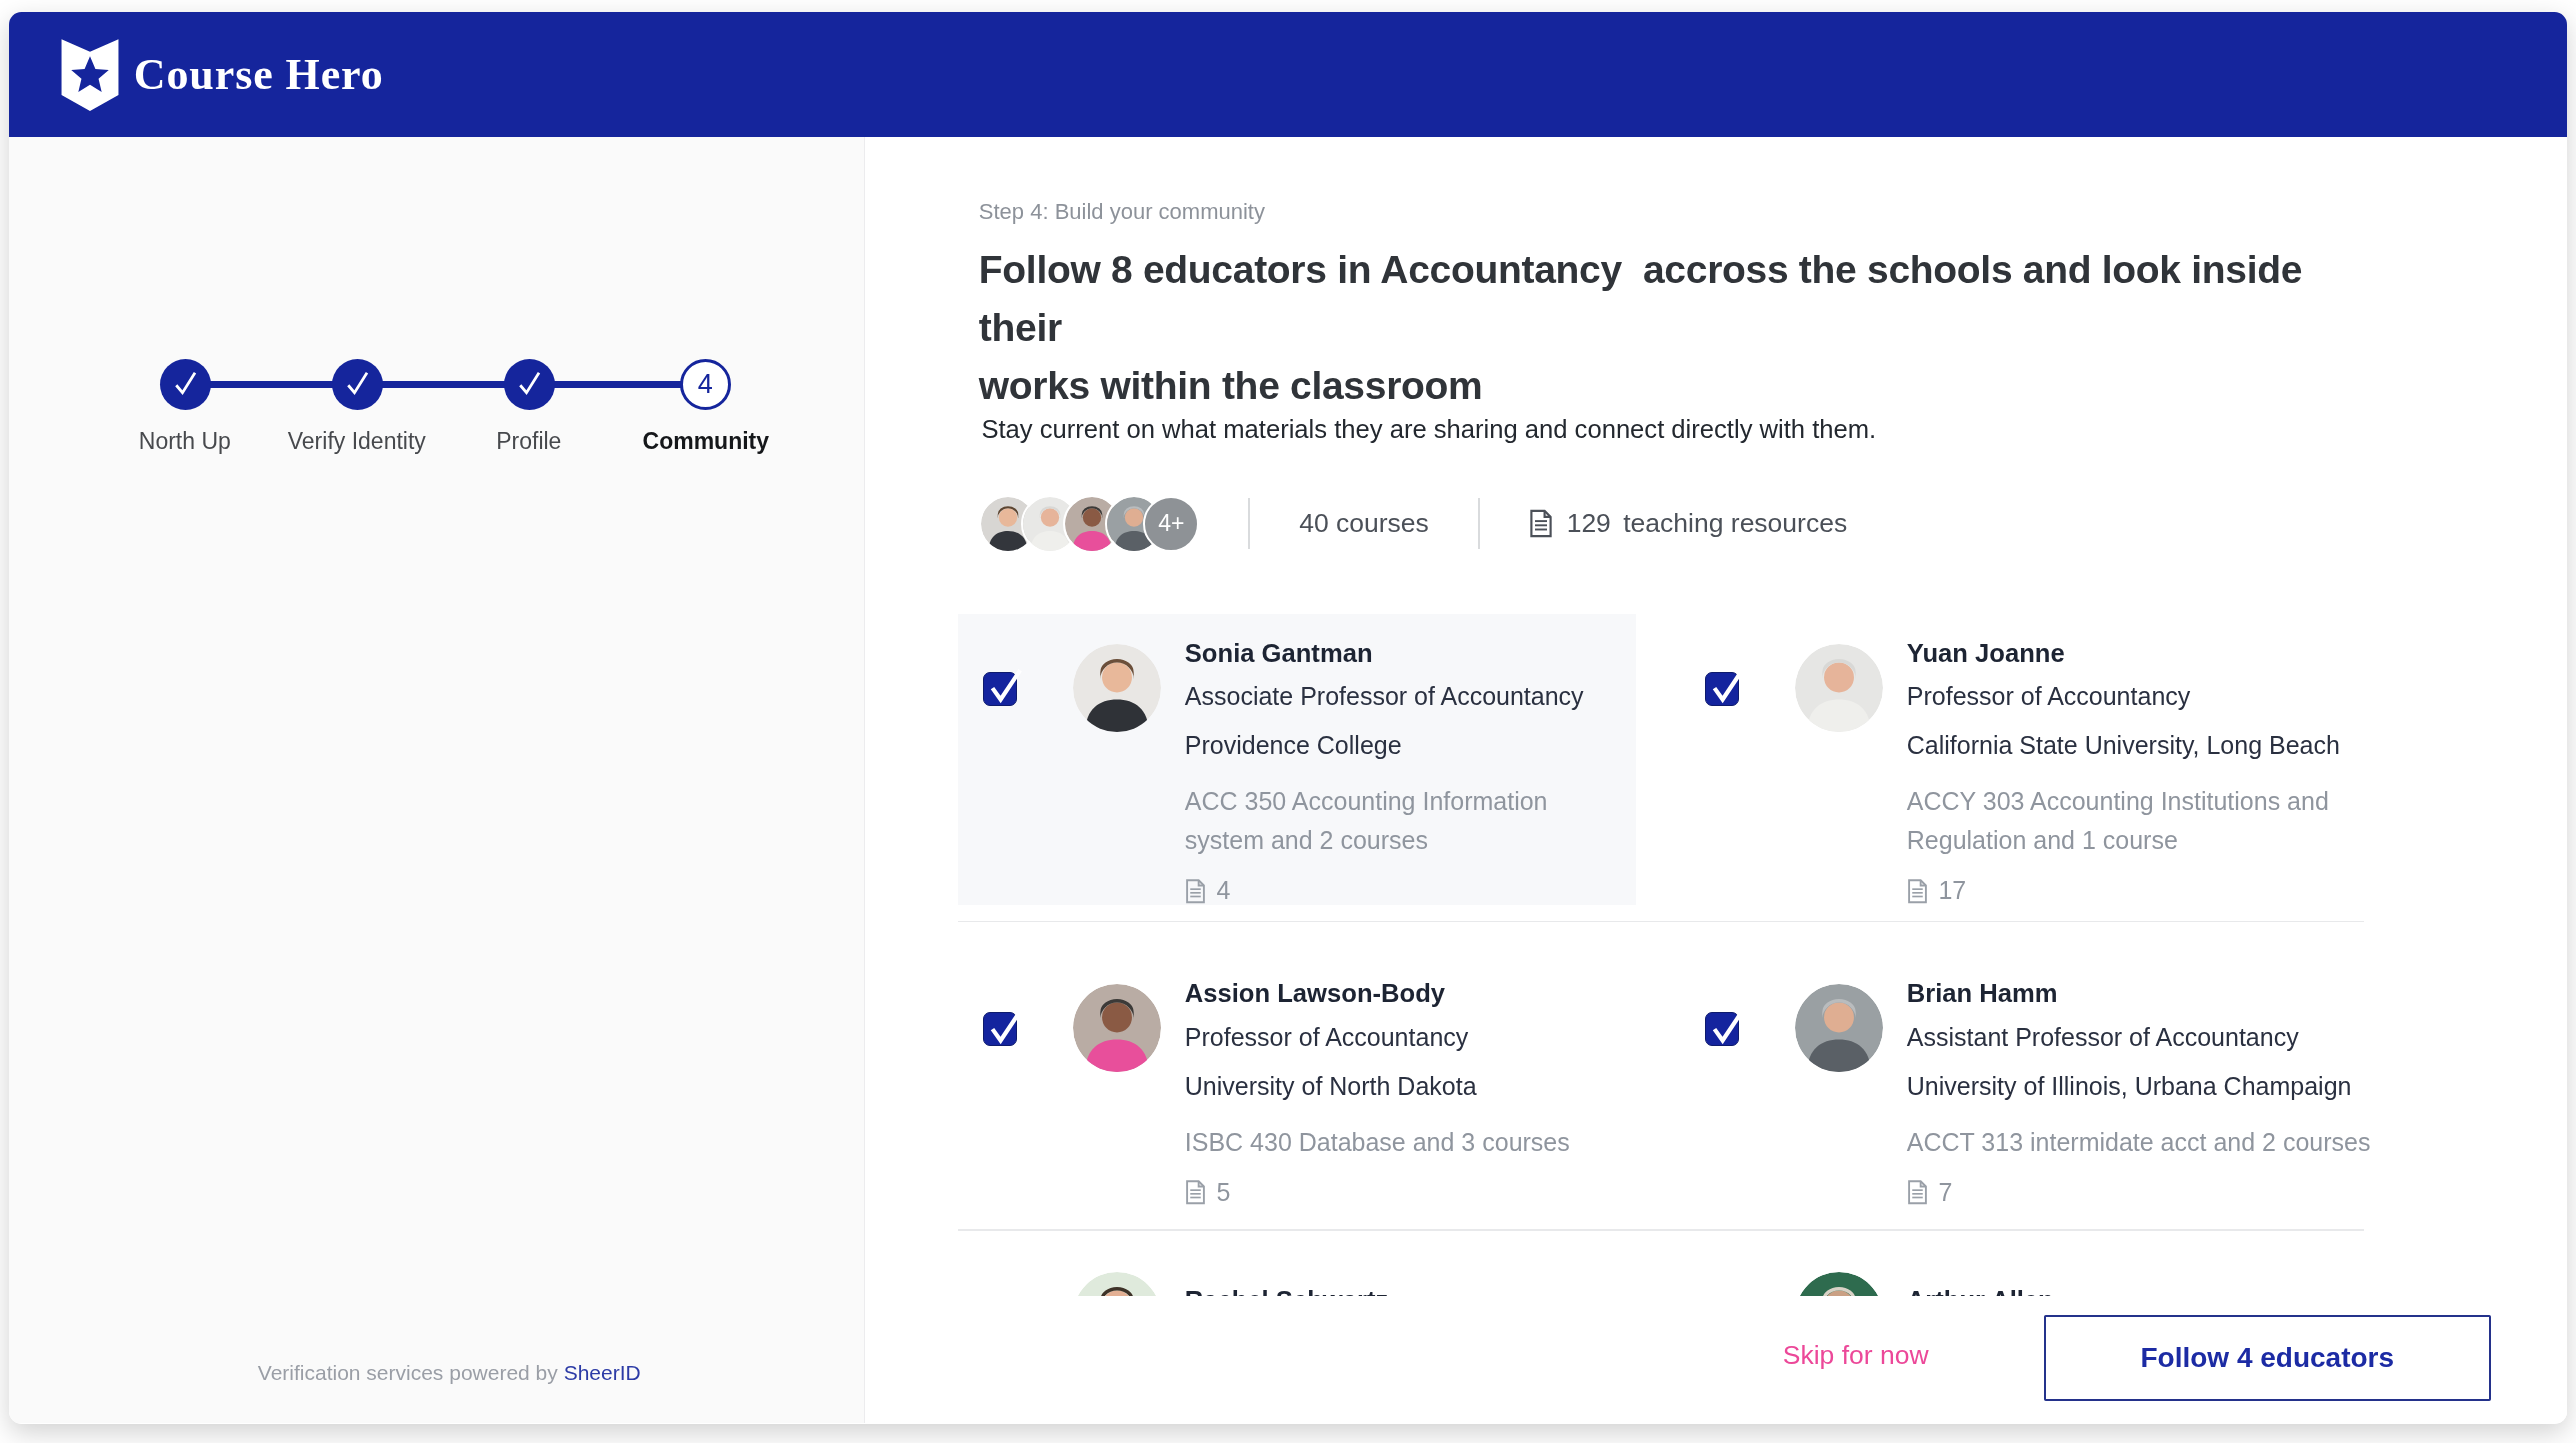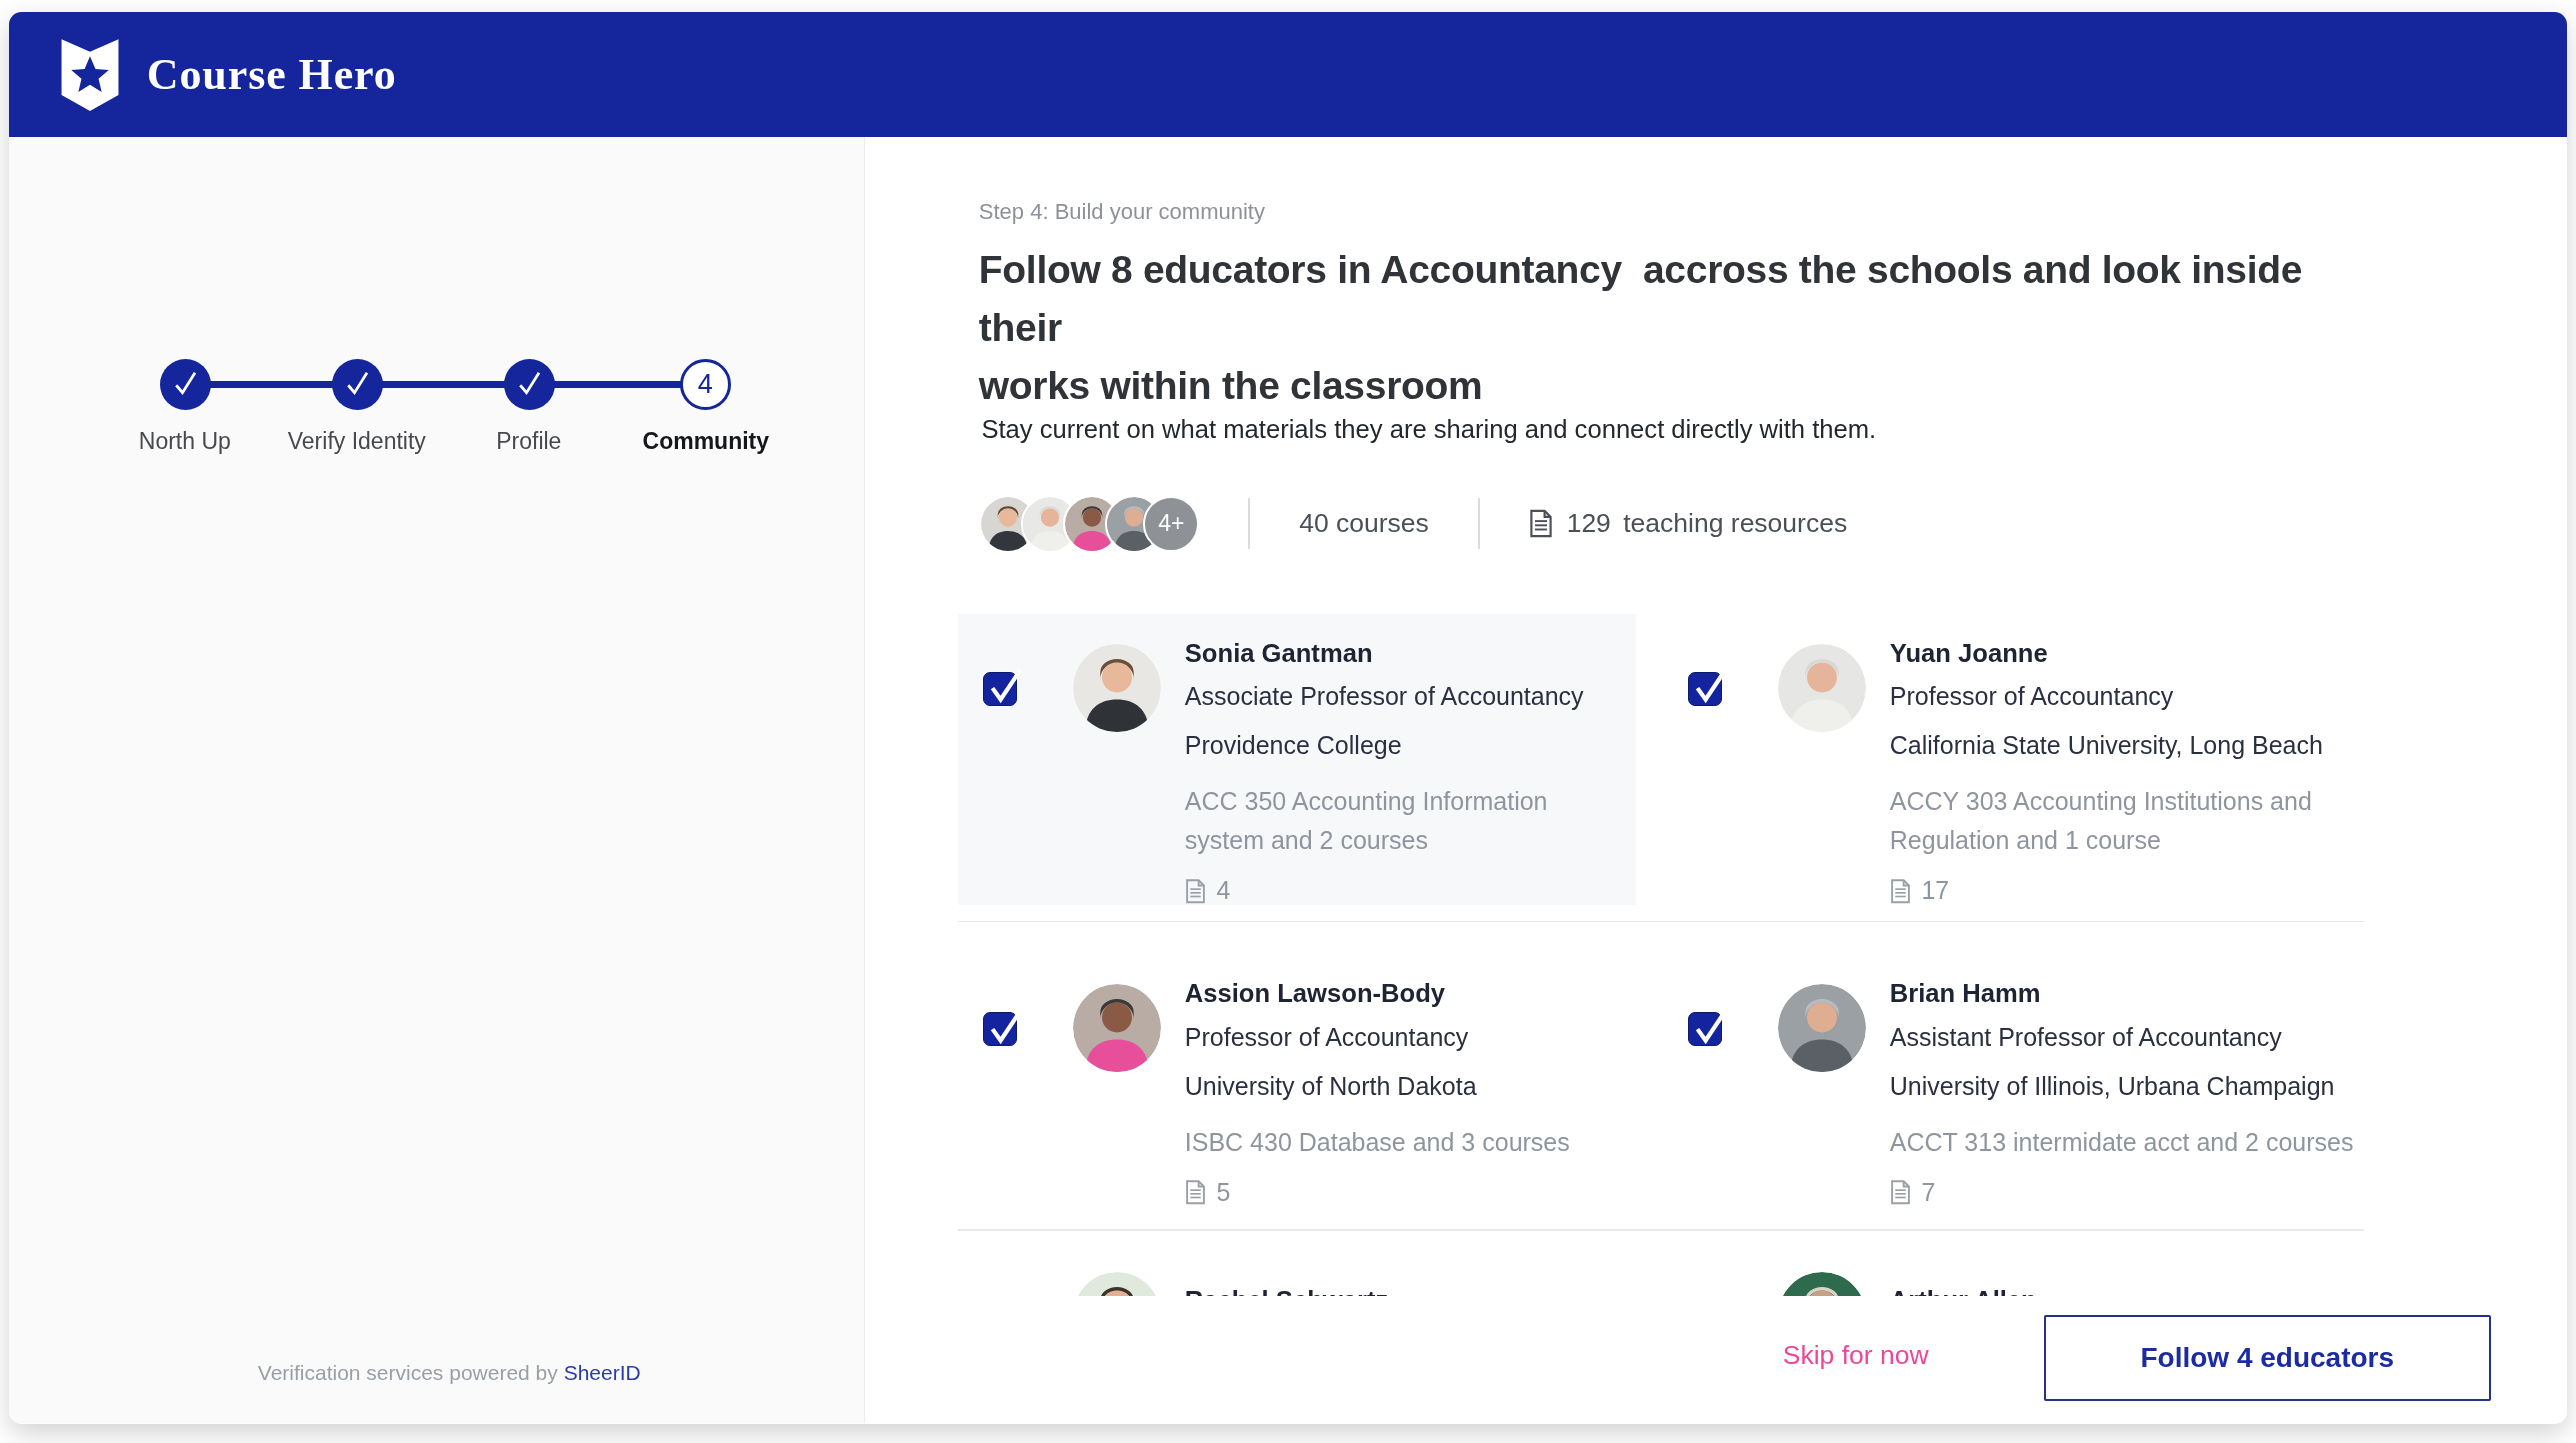--- a/index.html
+++ b/index.html
@@ -5,21 +5,21 @@
   * { margin:0; padding:0; box-sizing:border-box; }
   html,body { background:#ffffff; }
   body { font-family:"Liberation Sans", sans-serif; }
   .page { position:relative; width:2576px; height:1443px; background:#fff; overflow:hidden; }
   .app  { position:absolute; left:8.8px; top:11.5px; width:2558px; height:1412px;
           border-radius:12.4px; background:#fff; overflow:hidden;
           box-shadow:0 8.8px 26.5px rgba(0,0,0,0.18); }
 
   
   .header { position:absolute; left:0; top:0; width:100%; height:125px; background:#15259c;
-            display:flex; align-items:center; padding-left:49px; gap:25px; }
+            display:flex; align-items:center; padding-left:49px; gap:12px; }
   .logo-shield { width:64px; height:74px; flex:0 0 auto; }
   .wordmark { color:#fff; font-family:"Liberation Serif", serif; font-weight:700;
               font-size:44px; letter-spacing:0.9px; }
 
   
   .sidebar { position:absolute; left:0; top:125px; width:856px; height:1286px;
              background:#fafafa; border-right:0.9px solid #ececee; }
   .step-line { position:absolute; left:176px; top:244px; width:520px; height:7px; background:#15259c; }
   .step-circle { position:absolute; top:222px; width:51px; height:51px; border-radius:50%;
                  background:#15259c; display:flex; align-items:center; justify-content:center; }
@@ -49,21 +49,21 @@
   .overflow-badge { width:56px; height:56px; margin-left:-19.4px; border-radius:50%;
                     background:#8e9296; border:2.6px solid #fff; color:#fff; font-size:23px;
                     display:flex; align-items:center; justify-content:center; flex:0 0 auto; }
   .vdiv { width:1.8px; height:51px; background:#d9dbdd; margin:0 49px; }
   .summary-text { font-size:26.5px; color:#4b5058; }
   .doc-icon { width:24px; height:29px; margin-right:14px; }
   .res-group { display:flex; align-items:center; }
 
   
   .cards { position:absolute; left:92px; top:477px; width:1406px; }
-  .row { display:grid; grid-template-columns:678px 700px; column-gap:27px; height:307px; }
+  .row { display:grid; grid-template-columns:678px 700px; column-gap:44px; height:307px; }
   .sep { height:1.8px; background:#e8e9eb; }
   .card { position:relative; height:291px; padding:23px 0 0 25px; display:flex; align-items:flex-start; }
   .card.hl { background:#f7f8fa; }
   .checkbox { width:34px; height:34px; margin-top:35px; border-radius:7px; background:#14249e;
               border:1.8px solid #0e1b6d; flex:0 0 auto; position:relative; }
   .checkbox svg { position:absolute; left:1.8px; top:-5.3px; width:39px; height:39px; overflow:visible; }
   .card .ava-ring { width:88px; height:88px; border-radius:50%; overflow:hidden;
                     margin:7px 0 0 56px; flex:0 0 auto; }
   .txt { margin-left:24px; width:423px; }
   .col2 .txt { width:468px; }

